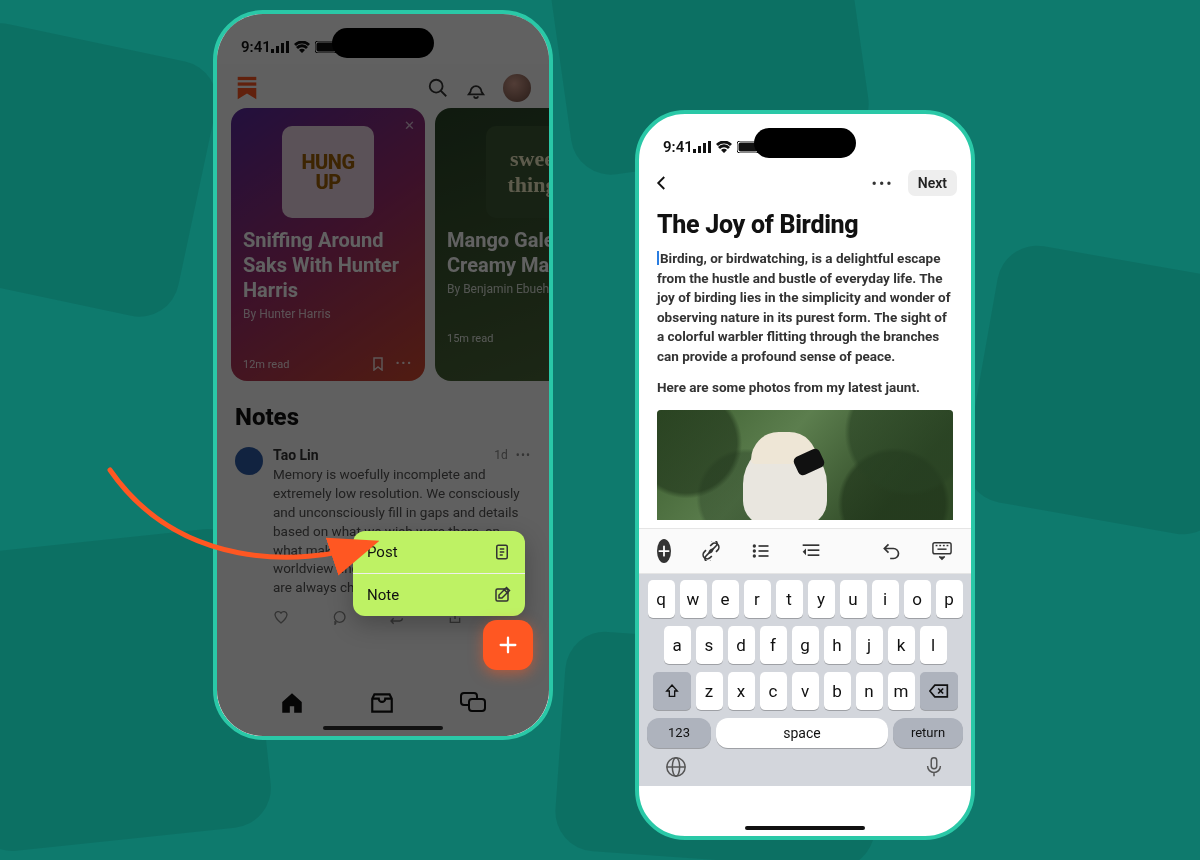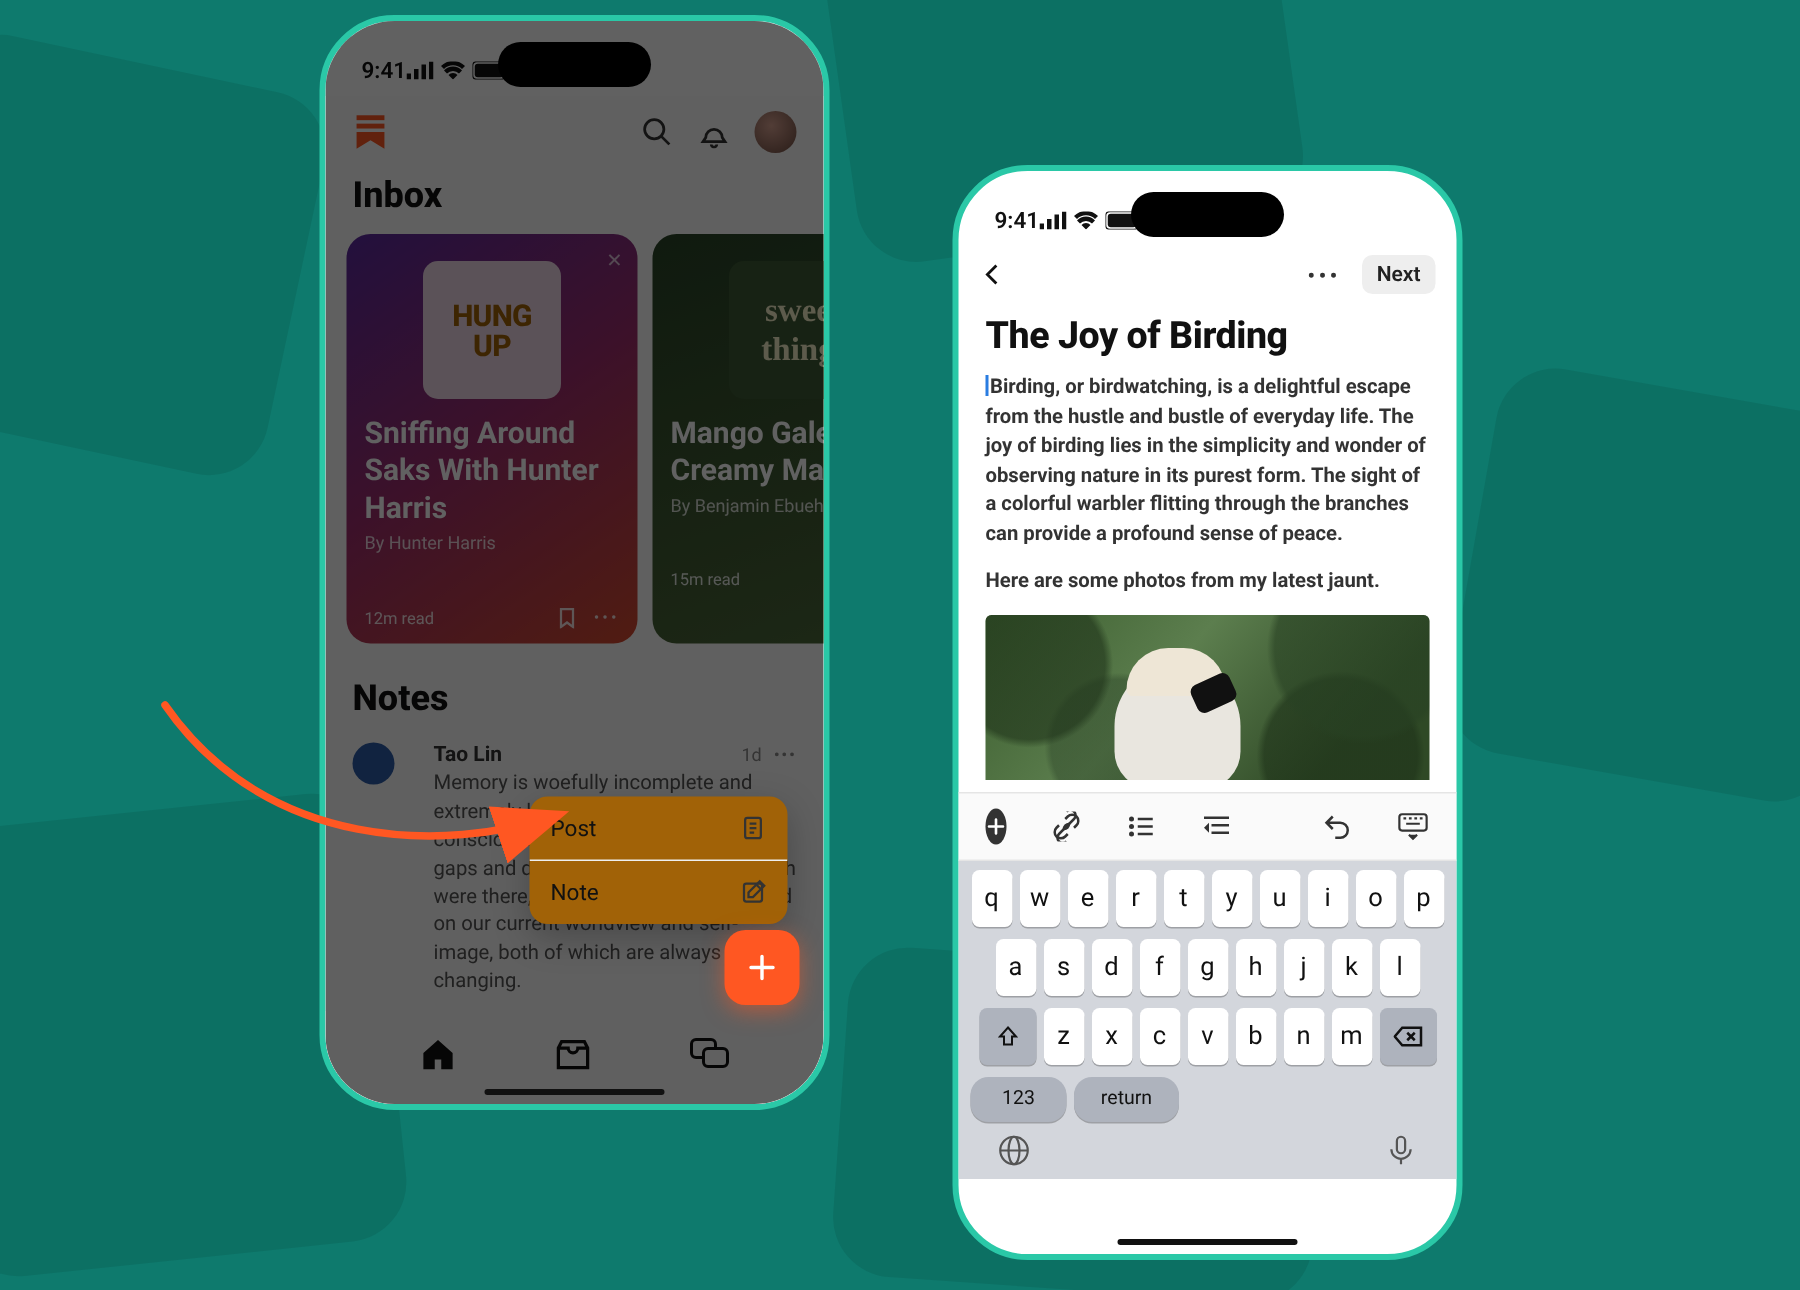--- a/index.html
+++ b/index.html
@@ -62,32 +62,32 @@
     display:flex; align-items:center; justify-content:center; text-align:center;
     font-weight:800;
   }
   .thumb1 { background:#f0d7e6; color:#a16207; font-size:20px; line-height:1; letter-spacing:-0.5px; }
   .thumb2 { background:#3e5a36; color:#f4efc8; font-size:22px; font-family: Georgia, serif; }
   .card-title { font-size:20px; font-weight:700; line-height:1.25; }
   .card-author { font-size:12px; opacity:.8; margin-top:4px; }
   .card-footer { display:flex; justify-content:space-between; align-items:center; margin-top:36px; font-size:11px; opacity:.85; }
   .card-footer .ficons { display:flex; gap:12px; }
   .notes-section { margin-top:22px; }
-  .note-row { display:flex; gap:26px; padding: 4px 4px; font-size:13.5px; color:#333; }
+  .note-row { display:flex; gap:10px; padding: 4px 4px; font-size:13.5px; color:#333; }
   .note-avatar { width:28px; height:28px; border-radius:50%; background:#2f5da8; flex-shrink:0; }
   .note-body { flex:1; }
   .note-head { display:flex; justify-content:space-between; align-items:center; }
   .note-author { font-weight:700; font-size:14px; }
   .note-meta { color:#888; font-size:12px; display:flex; gap:8px; }
   .note-text { color:#555; line-height:1.4; margin-top:2px; }
   .note-actions { display:flex; gap:42px; margin-top:12px; color:#888; }
   
   .popup {
     position:absolute; z-index:40; right:24px; bottom:120px;
-    width:172px; background:#a16207; border-radius:12px;
+    width:172px; background:#bef264; border-radius:12px;
     box-shadow: 0 8px 24px rgba(0,0,0,0.25);
     overflow:hidden;
   }
   .popup .item {
     display:flex; align-items:center; justify-content:space-between;
     padding: 12px 14px; font-size:15px; color:#111;
   }
   .popup .item + .item { border-top:1px solid #eee; }
   .fab {
     position:absolute; z-index:40; right:16px; bottom:66px;
@@ -203,21 +203,20 @@
             <line x1="15" y1="15" x2="21" y2="21"></line>
           </svg>
         <svg width="22" height="22" viewBox="0 0 24 24" fill="none" stroke="#333" stroke-width="2">
             <path d="M18 16 A6 6 0 0 0 6 16 L4 19 H20 Z"></path>
             <path d="M10 21 A2 2 0 0 0 14 21"></path>
           </svg>
         <div class="avatar"></div>
       </div>
     </div>
 
-    <div class="section-title">Inbox</div>
 
     <div class="cards">
       <div class="card card1">
         <span class="close">✕</span>
         <div class="thumb thumb1">
           <div><span>HUNG</span><br><span>UP</span></div>
         </div>
         <div class="card-title">Sniffing Around Saks With Hunter Harris</div>
         <div class="card-author">By Hunter Harris</div>
         <div class="card-footer">
@@ -458,20 +457,23 @@
               <path d="M7 1 H22 V15 H7 L1 8 Z"></path>
               <line x1="11" y1="5" x2="17" y2="11"></line>
               <line x1="17" y1="5" x2="11" y2="11"></line>
             </svg>
         </div>
       </div>
       <div class="krow-bottom">
         <div class="key func k-123">
             <span>123</span>
           </div>
+        <div class="key k-space">
+            <span>space</span>
+          </div>
         <div class="key func k-return">
             <span>return</span>
           </div>
       </div>
       <div class="kb-footer">
         <svg width="22" height="22" viewBox="0 0 24 24" fill="none" stroke="#555" stroke-width="1.6">
             <circle cx="12" cy="12" r="10"></circle>
             <ellipse cx="12" cy="12" rx="4" ry="10"></ellipse>
             <line x1="2" y1="12" x2="22" y2="12"></line>
           </svg>

